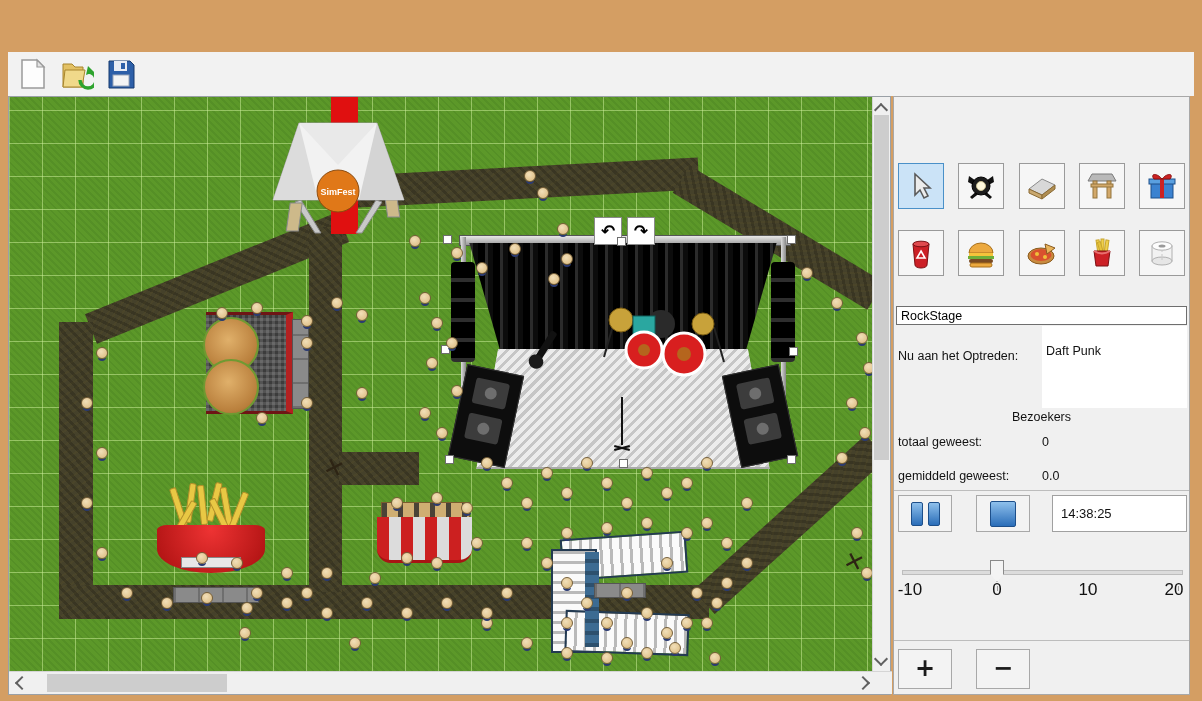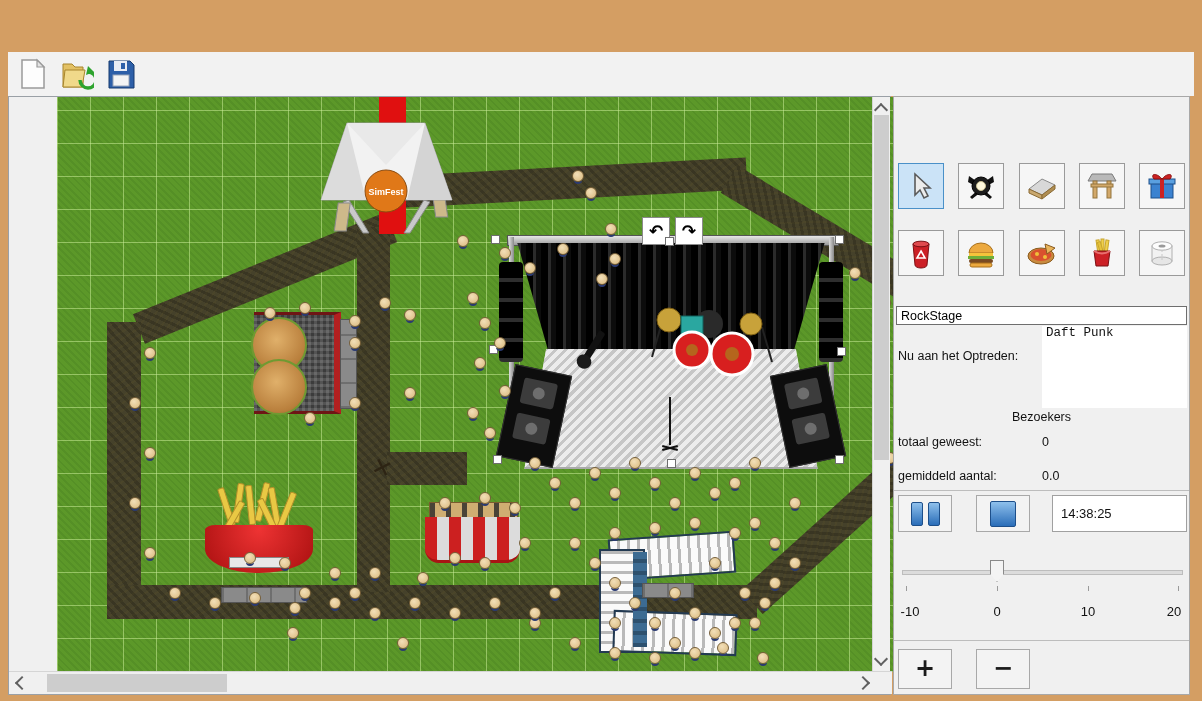--- a/index.html
+++ b/index.html
@@ -21,21 +21,21 @@
   .menubar{position:absolute;left:8px;top:30px;width:1186px;height:21px;background:#f7f7f7;display:flex;align-items:center;gap:0;border-bottom:1px solid #eee;}
   .menu-item{padding:0 9px;font-size:12.5px;color:#111;}
   .toolbar{position:absolute;left:8px;top:52px;width:1186px;height:44px;background:#f2f2f2;display:flex;align-items:center;gap:10px;padding-left:8px;box-sizing:border-box;}
   .tb-btn{width:34px;height:34px;display:flex;align-items:center;justify-content:center;}
   
   .canvas-wrap{position:absolute;left:8px;top:96px;width:883px;height:599px;background:#f0f0f0;border:1px solid #9aa0a6;box-sizing:border-box;}
   .viewport{position:absolute;left:0;top:0;width:864px;height:575px;overflow:hidden;background-color:#5c9829;
     background-image:
       repeating-linear-gradient(0deg, rgba(200,235,150,.55) 0 1px, transparent 1px 33px),
       repeating-linear-gradient(90deg, rgba(200,235,150,.55) 0 1px, transparent 1px 33px),
-      repeating-linear-gradient(45deg, rgba(0,45,0,.08) 0 2px, transparent 2px 5px); margin-left: 48px;}
+      repeating-linear-gradient(45deg, rgba(0,45,0,.08) 0 2px, transparent 2px 5px);}
   .path-seg{position:absolute;background:#45412a;background-image:repeating-linear-gradient(47deg, rgba(0,0,0,.18) 0 3px, transparent 3px 7px),repeating-linear-gradient(-33deg, rgba(90,80,40,.25) 0 2px, transparent 2px 6px);}
   .carpet{position:absolute;left:322px;top:0;width:27px;height:137px;background:#e01010;}
   
   .vscroll{position:absolute;right:0;top:0;width:17px;height:575px;background:#f0f0f0;border-left:1px solid #d5d5d5;}
   .vthumb{position:absolute;left:1px;top:18px;width:15px;height:345px;background:#cdcdcd;}
   .hscroll{position:absolute;left:0;bottom:0;width:883px;height:22px;background:#f0f0f0;border-top:1px solid #d5d5d5;}
   .hthumb{position:absolute;left:38px;top:2px;width:180px;height:18px;background:#cdcdcd;}
   .chev{position:absolute;width:8px;height:8px;border-right:2px solid #606060;border-bottom:2px solid #606060;}
   .chev-up{transform:rotate(-135deg);right:4px;top:8px;}
   .chev-down{transform:rotate(45deg);right:4px;bottom:8px;}
@@ -81,34 +81,34 @@
   .windmill{position:absolute;width:26px;height:26px;color:#2d2414;font:bold 24px "DejaVu Sans",sans-serif;line-height:26px;text-align:center;transform:rotate(18deg);}
   
   .panel{position:absolute;left:893px;top:96px;width:297px;height:599px;background:#f0f0f0;border:1px solid #a8a8a8;box-sizing:border-box;}
   .agenda-btn{position:absolute;left:4px;top:7px;width:287px;height:41px;background:linear-gradient(#ffffff,#e9e9e9);border:1px solid #ababab;display:flex;align-items:center;justify-content:center;gap:10px;font-size:12.5px;color:#111;}
   .tool-row{position:absolute;left:4px;width:287px;display:flex;justify-content:space-between;}
   .row1{top:66px;} .row2{top:133px;}
   .tool-btn{width:46px;height:46px;background:#f6f6f6;border:1px solid #9a9a9a;display:flex;align-items:center;justify-content:center;box-sizing:border-box;}
   .tool-btn.selected{background:#cbe3f7;border:1px solid #4a90c8;}
   .stage-name-input{position:absolute;left:2px;top:209px;width:291px;height:19px;border:1px solid #6e6e6e;font:12.5px "Liberation Sans",sans-serif;padding:0 4px;box-sizing:border-box;background:#fff;}
   .perform-label{position:absolute;left:4px;top:252px;font-size:12.5px;color:#111;}
-  .perform-box{position:absolute;left:148px;top:229px;width:145px;height:82px;background:#fff;font-size:12.5px;color:#111;padding:0 4px;box-sizing:border-box;font-family:Liberation Mono, monospace;}
+  .perform-box{position:absolute;left:148px;top:229px;width:145px;height:82px;background:#fff;font-size:12.5px;color:#111;padding:18px 4px;box-sizing:border-box;}
   .bez-header{position:absolute;left:0;top:313px;width:100%;text-align:center;font-size:12.5px;color:#111;}
   .stat-label{position:absolute;left:4px;font-size:12.5px;color:#111;}
   .stat-value{position:absolute;left:148px;font-size:12.5px;color:#111;}
   .sep{position:absolute;left:0;width:100%;height:1px;background:#bdbdbd;}
   .ctl-btn{position:absolute;width:54px;height:37px;background:#f3f3f3;border:1px solid #a8a8a8;display:flex;align-items:center;justify-content:center;box-sizing:border-box;}
   .pause-bar{width:10px;height:22px;background:linear-gradient(#8ec0ec,#2a6db8);border:1px solid #1d4f8a;border-radius:2px;}
   .stop-sq{width:24px;height:24px;background:linear-gradient(#8ec0ec,#2a6db8);border:1px solid #1d4f8a;border-radius:2px;}
   .time-box{position:absolute;left:158px;top:398px;width:135px;height:37px;background:#fff;border:1px solid #a0a0a0;font-size:13px;color:#111;display:flex;align-items:center;padding-left:8px;box-sizing:border-box;}
   .slider-zone{position:absolute;left:8px;top:455px;width:279px;height:60px;}
   .slider-track{position:absolute;left:0;top:18px;width:279px;height:3px;background:#dcdcdc;border:1px solid #bdbdbd;}
   .slider-thumb{position:absolute;left:88px;top:8px;width:14px;height:22px;background:#f4f4f4;border:1px solid #8a8a8a;box-sizing:border-box;clip-path:polygon(0 0,100% 0,100% 62%,50% 100%,0 62%);}
   .tick{position:absolute;top:34px;width:1px;height:5px;background:#9a9a9a;}
-  .tick-label{position:absolute;top:52px;font-size:13px;color:#111;transform:translateX(-50%);}
+  .tick-label{position:absolute;top:28px;font-size:17px;color:#111;transform:translateX(-50%);}
   .zoom-box{position:absolute;left:158px;top:552px;width:135px;height:40px;background:#fff;border:1px solid #a0a0a0;font-size:13px;color:#111;display:flex;align-items:center;padding-left:8px;box-sizing:border-box;}
   .pm-btn{position:absolute;width:54px;height:40px;background:#f3f3f3;border:1px solid #a8a8a8;font:bold 24px "DejaVu Sans",sans-serif;color:#1a1a1a;text-align:center;line-height:36px;box-sizing:border-box;}
 </style>
 </head>
 <body>
 
 <div class="window">
 
 
 
@@ -459,21 +459,21 @@
     </div>
 
     <input class="stage-name-input" value="RockStage" style="">
 
     <div class="perform-label">Nu aan het Optreden:</div>
     <div class="perform-box">Daft Punk</div>
 
     <div class="bez-header">Bezoekers</div>
     <div class="stat-label" style="top:338px;">totaal geweest:</div>
     <div class="stat-value" style="top:338px;">0</div>
-    <div class="stat-label" style="top:372px;">gemiddeld aantal:</div>
+    <div class="stat-label" style="top:372px;">gemiddeld geweest:</div>
     <div class="stat-value" style="top:372px;">0.0</div>
 
     <div class="sep" style="top:393px;"></div>
 
     <div class="ctl-btn" style="left:4px;top:398px;gap:5px;">
       <span class="pause-bar"></span>
       <span class="pause-bar"></span>
     </div>
     <div class="ctl-btn" style="left:82px;top:398px;">
       <span class="stop-sq"></span>

